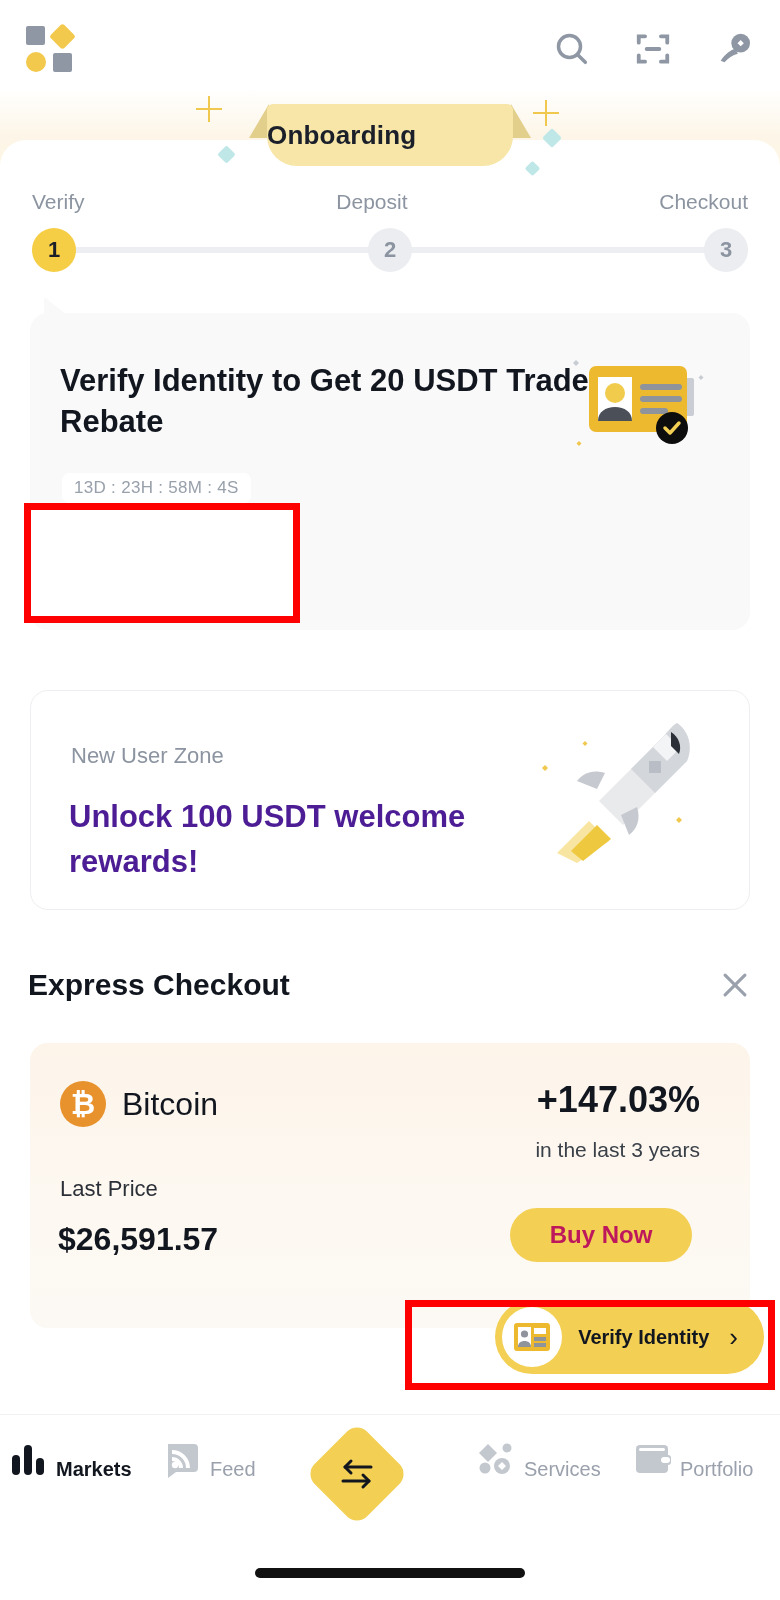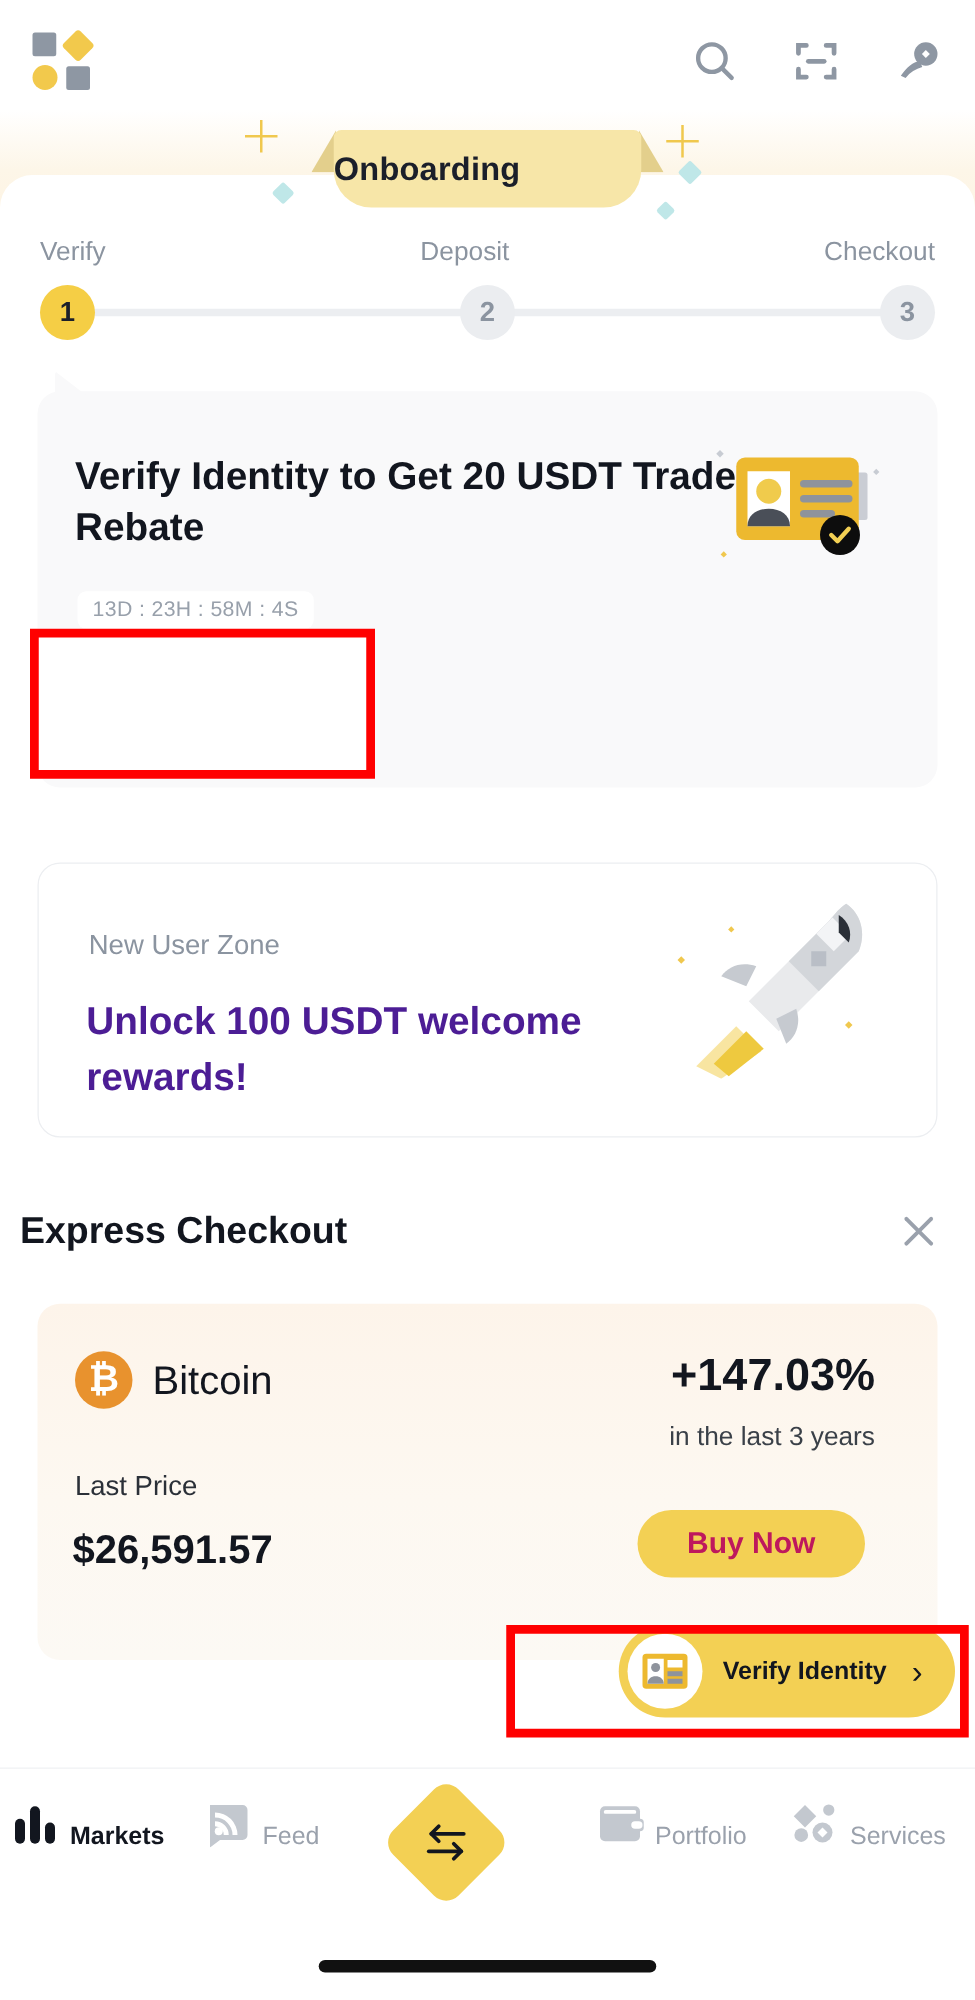--- a/index.html
+++ b/index.html
@@ -106,21 +106,21 @@
   .nu-card {
     position:absolute; left:30px; top:690px; width:720px; height:220px;
     background:#fff; border:1px solid #eceef1; border-radius:18px; z-index:10;
   }
   .nu-sub { position:absolute; left:40px; top:52px; font-size:22px; color:#8b94a0; }
   .nu-title { position:absolute; left:38px; top:104px; width:420px; font-size:31px; font-weight:bold; line-height:1.45; color:#4c1d95; }
   .rocket { position:absolute; right:32px; top:22px; width:190px; height:150px; }
 
   
   .xc-head {
-    position:absolute; left:16px; top:968px; right:28px; z-index:10;
+    position:absolute; left:28px; top:968px; right:28px; z-index:10;
     display:flex; align-items:center; justify-content:space-between;
   }
   .xc-title { font-size:30px; font-weight:bold; color:#12161f; }
   .xc-close { width:34px; height:34px; cursor:pointer; }
 
   .btc-card {
     position:absolute; left:30px; top:1043px; width:720px; height:285px;
     background:linear-gradient(180deg,#fdf4ea 0%, #fdf8f1 55%, #fcf9f4 100%);
     border-radius:18px; z-index:10;
   }
@@ -347,37 +347,37 @@
           <path d="M34 10H8"></path>
             <path d="M14 4L8 10l6 6"></path>
           <path d="M6 24h26"></path>
             <path d="M26 18l6 6-6 6"></path>
         </svg>
       </span>
       <span></span>
     </div>
     <div class="navitem">
       <span class="ico">
-        <svg width="40" height="36" viewBox="0 0 40 36">
-          <rect x="4" y="4" width="32" height="28" rx="4" fill="#c3c8cf"></rect>
-          <rect x="7" y="7" width="26" height="3" rx="1.5" fill="#fff"></rect>
-          <rect x="26" y="14" width="13" height="10" rx="3" fill="#c3c8cf"></rect>
-          <rect x="29" y="16" width="9" height="6" rx="3" fill="#fff"></rect>
-        </svg>
-      </span>
-      <span>Portfolio</span>
-    </div>
-    <div class="navitem">
-      <span class="ico">
         <svg width="40" height="38" viewBox="0 0 40 38">
           <path d="M12 4l9 9-9 9-9-9z" fill="#c3c8cf"></path>
           <circle cx="31" cy="8" r="4.5" fill="#c3c8cf"></circle>
           <circle cx="9" cy="28" r="5.5" fill="#c3c8cf"></circle>
           <circle cx="26" cy="26" r="8" fill="#c3c8cf"></circle>
           <path d="M26 22l4 4-4 4-4-4z" fill="#fff"></path>
         </svg>
       </span>
       <span>Services</span>
     </div>
+    <div class="navitem">
+      <span class="ico">
+        <svg width="40" height="36" viewBox="0 0 40 36">
+          <rect x="4" y="4" width="32" height="28" rx="4" fill="#c3c8cf"></rect>
+          <rect x="7" y="7" width="26" height="3" rx="1.5" fill="#fff"></rect>
+          <rect x="26" y="14" width="13" height="10" rx="3" fill="#c3c8cf"></rect>
+          <rect x="29" y="16" width="9" height="6" rx="3" fill="#fff"></rect>
+        </svg>
+      </span>
+      <span>Portfolio</span>
+    </div>
   </div>
 
   <div class="homebar"></div>
 </div>
 
 </body></html>

